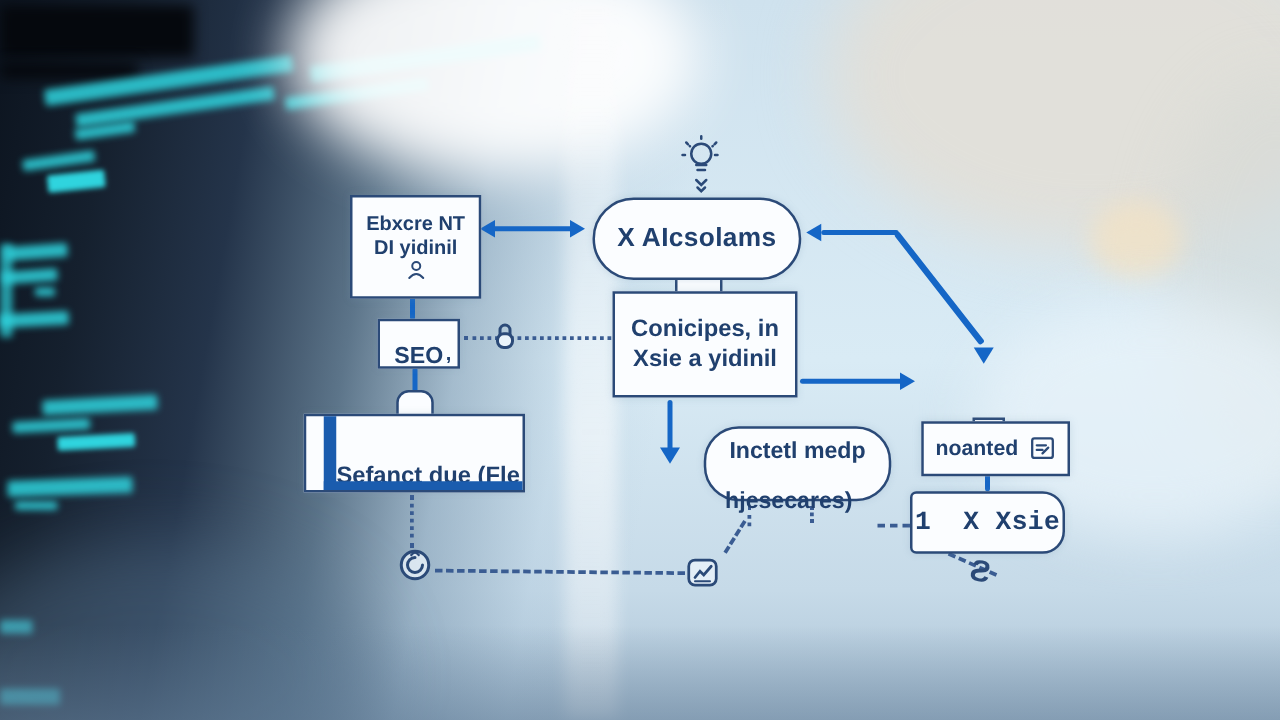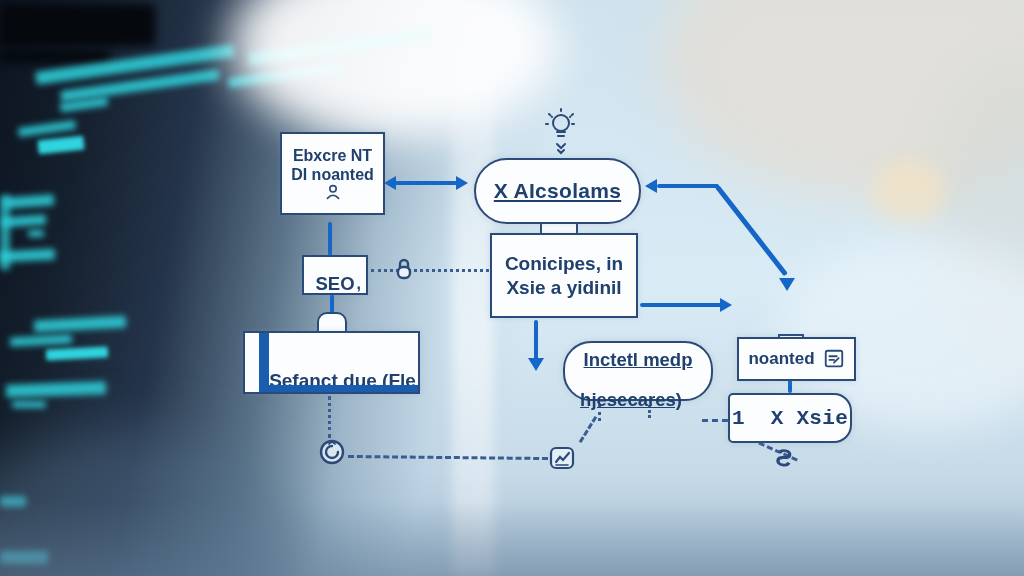--- a/index.html
+++ b/index.html
@@ -41,21 +41,21 @@
   .ah-down {border-width:13px 8px 0 8px;border-color:var(--arrow) transparent transparent transparent;}
   .ah-up   {border-width:0 7px 12px 7px;border-color:transparent transparent var(--arrow) transparent;}
   .dot-h{border-top:3px dotted var(--stroke-soft);z-index:1;}
   .dot-v{border-left:3px dotted var(--stroke-soft);z-index:1;}
   .dash-h{border-top:3px dashed var(--stroke-soft);z-index:1;}
   .t16{font-size:16px;font-weight:600;line-height:1.18;}
   .t17{font-size:17px;font-weight:600;}
   .t18{font-size:18.5px;font-weight:600;margin-top:18px;}
   .t19{font-size:19px;font-weight:600;line-height:1.25;}
   .t21{font-size:21px;font-weight:600;letter-spacing:.3px;}
-  .pill{border-radius:34px;border-width:2.5px;text-decoration:underline;}
+  .pill{border-radius:34px;border-width:2.5px;}
   .icon-svg{display:block;}
   .glyph{color:var(--stroke);font-weight:700;z-index:2;}
 </style>
 </head>
 <body>
 
 <div class="stage">
 
   <div class="abs code-panel"></div>
   <div class="abs darkbar" style="left:0;top:4px;width:155px;height:42px;"></div>
@@ -130,23 +130,23 @@
     <div class="abs" style="left:541px;top:106px;z-index:2;">
       <svg class="icon-svg" width="40" height="52" viewBox="0 0 40 52" fill="none" stroke="#2b4a78" stroke-width="2" stroke-linecap="round">
         <circle cx="20" cy="17" r="8"></circle>
         <path d="M16 26 h8 M17 30 h6"></path>
         <path d="M20 3 v4 M8 8 l3 3 M32 8 l-3 3 M5 18 h4 M31 18 h4" stroke-dasharray="2 2"></path>
         <path d="M16 38 l4 4 l4 -4" fill="none"></path>
         <path d="M17 44 l3 3 l3 -3" fill="none"></path>
       </svg>
     </div>
 
-    <div class="abs box" style="left:280px;top:132px;width:105px;height:83px;">
+    <div class="abs box" style="left:280px;top:156px;width:105px;height:83px;">
       <div class="t16">Ebxcre NT</div>
-      <div class="t16">DI noanted</div>
+      <div class="t16">DI yidinil</div>
       <svg class="icon-svg" width="20" height="16" viewBox="0 0 24 20" fill="none" stroke="#2b4a78" stroke-width="2" stroke-linecap="round">
         <circle cx="12" cy="6" r="4"></circle>
         <path d="M5 18 q7 -8 14 0"></path>
       </svg>
     </div>
 
     <div class="abs box pill" style="left:474px;top:158px;width:167px;height:66px;">
       <div class="t21">X AIcsolams</div>
     </div>
 
@@ -166,21 +166,21 @@
         <rect x="6" y="12" width="12" height="11" rx="5" fill="#eaf3fa"></rect>
       </svg>
     </div>
 
     <div class="abs box" style="left:243px;top:331px;width:177px;height:63px;">
       <div style="position:absolute;left:14px;top:0;width:10px;height:100%;background:var(--accent);"></div>
       <div style="position:absolute;left:14px;bottom:0;width:calc(100% - 14px);height:7px;background:var(--accent);"></div>
       <div class="t19" style="margin-left:22px;margin-top:36px;">Sefanct due (Fle</div>
     </div>
 
-    <div class="abs box" style="left:563px;top:341px;width:150px;height:60px;border-radius:28px;text-decoration:underline;">
+    <div class="abs box" style="left:563px;top:341px;width:150px;height:60px;border-radius:28px;">
       <div class="t18">Inctetl medp</div>
       <div class="t18" style="margin-left:-14px;">hjesecares)</div>
     </div>
 
     <div class="abs box" style="left:737px;top:292px;width:119px;height:44px;flex-direction:row;gap:8px;margin-top:45px;">
       <div class="t17">noanted</div>
       <svg class="icon-svg" width="22" height="22" viewBox="0 0 24 24" fill="none" stroke="#2b4a78" stroke-width="2" stroke-linecap="round">
         <rect x="3" y="3" width="18" height="17" rx="2"></rect>
         <path d="M7 9 h8 M7 13 h5 M12 16 l5 -5"></path>
       </svg>

